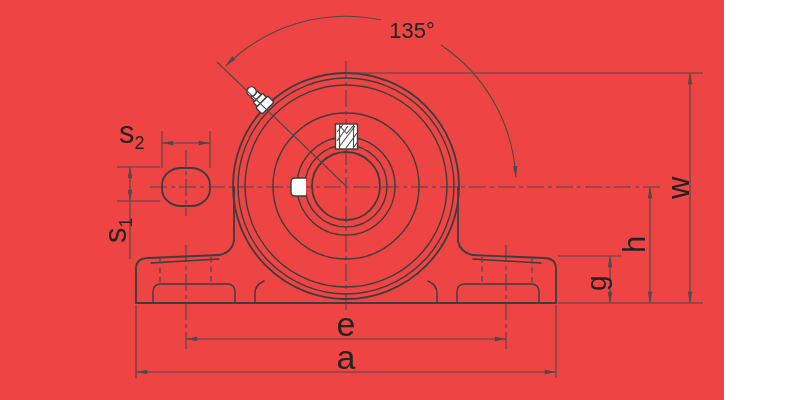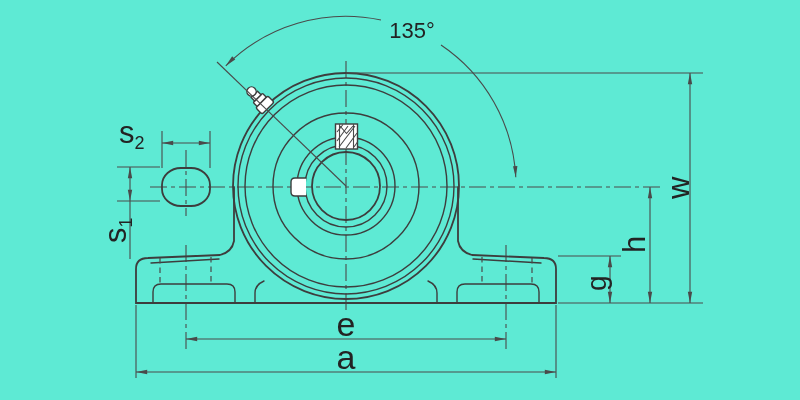--- a/index.html
+++ b/index.html
@@ -1,16 +1,16 @@
 <!DOCTYPE html>
 <html><head>
 <meta charset="utf-8">
 <style>
   html,body{margin:0;padding:0;background:#ffffff;}
-  .stage{position:relative;width:800px;height:400px;background:#5eead4;overflow:hidden;}
+  .stage{position:relative;width:724px;height:400px;background:#ef4444;overflow:hidden;}
   svg{display:block;}
   text{font-family:"Liberation Sans","DejaVu Sans",sans-serif;fill:#232323;}
   .ol  {stroke:#3d3d3d;stroke-width:1.8;fill:none;stroke-linecap:round;}
   .ol2 {stroke:#3d3d3d;stroke-width:1.4;fill:none;stroke-linecap:round;}
   .thin{stroke:#4a4a4a;stroke-width:1.1;fill:none;}
   .cl  {stroke:#4a4a4a;stroke-width:1.1;fill:none;stroke-dasharray:17 4 4 4;}
   .hid {stroke:#4a4a4a;stroke-width:1.2;fill:none;stroke-dasharray:5.5 4;}
   .dim {stroke:#4a4a4a;stroke-width:1.1;fill:none;marker-start:url(#arwS);marker-end:url(#arwE);}
   .dimS{stroke:#4a4a4a;stroke-width:1.1;fill:none;marker-start:url(#arwS);}
   .dimE{stroke:#4a4a4a;stroke-width:1.1;fill:none;marker-end:url(#arwE);}

